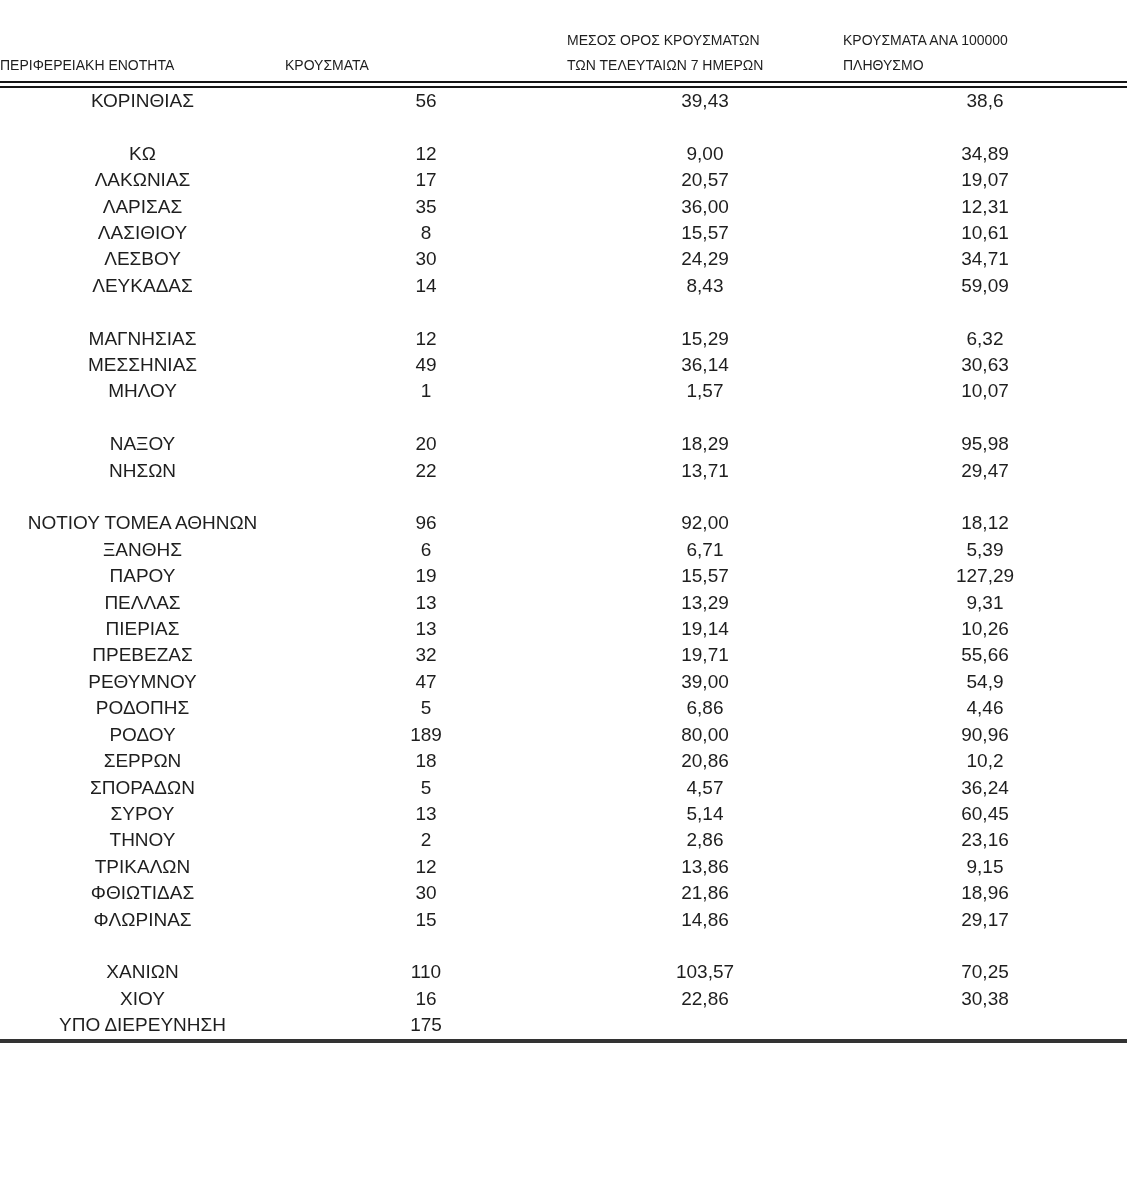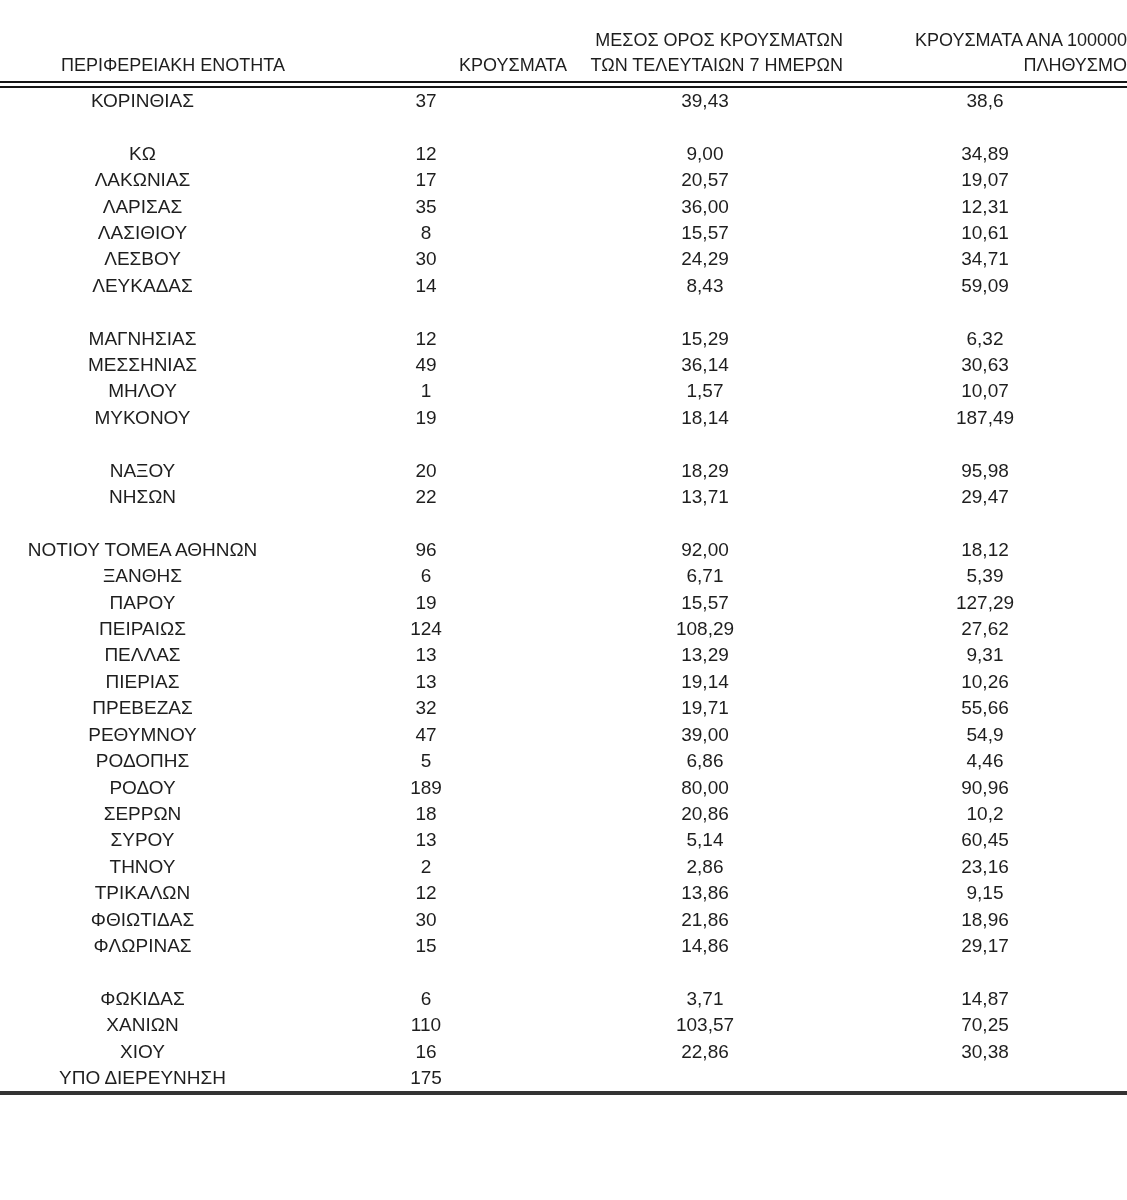--- a/index.html
+++ b/index.html
@@ -23,22 +23,22 @@
     margin-top: 2px;
     border-bottom: 4px solid #333333;
   }
   col.c1 { width: 285px; }
   col.c2 { width: 282px; }
   col.c3 { width: 276px; }
   col.c4 { width: 284px; }
 
   thead th {
     font-weight: normal;
-    font-size: 18px;
-    text-align: right;
+    font-size: 14px;
+    text-align: left;
     vertical-align: bottom;
     padding: 26px 0 3px 0;
     border-bottom: 7px double #161616;
     white-space: nowrap;
   }
   thead th .hl {
     display: block;
     line-height: 25px;
   }
 
@@ -77,21 +77,21 @@
         </th>
         <th>
           <span class="hl">ΚΡΟΥΣΜΑΤΑ ΑΝΑ 100000</span>
           <span class="hl">ΠΛΗΘΥΣΜΟ</span>
         </th>
       </tr>
     </thead>
     <tbody id="table-body">
         <tr>
           <td>ΚΟΡΙΝΘΙΑΣ</td>
-          <td>37</td>
+          <td>56</td>
           <td>39,43</td>
           <td>38,6</td>
         </tr>
         <tr>
           <td></td>
           <td></td>
           <td></td>
           <td></td>
         </tr>
         <tr>
@@ -148,26 +148,20 @@
           <td>36,14</td>
           <td>30,63</td>
         </tr>
         <tr>
           <td>ΜΗΛΟΥ</td>
           <td>1</td>
           <td>1,57</td>
           <td>10,07</td>
         </tr>
         <tr>
-          <td>ΜΥΚΟΝΟΥ</td>
-          <td>19</td>
-          <td>18,14</td>
-          <td>187,49</td>
-        </tr>
-        <tr>
           <td></td>
           <td></td>
           <td></td>
           <td></td>
         </tr>
         <tr>
           <td>ΝΑΞΟΥ</td>
           <td>20</td>
           <td>18,29</td>
           <td>95,98</td>
@@ -196,26 +190,20 @@
           <td>6,71</td>
           <td>5,39</td>
         </tr>
         <tr>
           <td>ΠΑΡΟΥ</td>
           <td>19</td>
           <td>15,57</td>
           <td>127,29</td>
         </tr>
         <tr>
-          <td>ΠΕΙΡΑΙΩΣ</td>
-          <td>124</td>
-          <td>108,29</td>
-          <td>27,62</td>
-        </tr>
-        <tr>
           <td>ΠΕΛΛΑΣ</td>
           <td>13</td>
           <td>13,29</td>
           <td>9,31</td>
         </tr>
         <tr>
           <td>ΠΙΕΡΙΑΣ</td>
           <td>13</td>
           <td>19,14</td>
           <td>10,26</td>
@@ -244,20 +232,26 @@
           <td>80,00</td>
           <td>90,96</td>
         </tr>
         <tr>
           <td>ΣΕΡΡΩΝ</td>
           <td>18</td>
           <td>20,86</td>
           <td>10,2</td>
         </tr>
         <tr>
+          <td>ΣΠΟΡΑΔΩΝ</td>
+          <td>5</td>
+          <td>4,57</td>
+          <td>36,24</td>
+        </tr>
+        <tr>
           <td>ΣΥΡΟΥ</td>
           <td>13</td>
           <td>5,14</td>
           <td>60,45</td>
         </tr>
         <tr>
           <td>ΤΗΝΟΥ</td>
           <td>2</td>
           <td>2,86</td>
           <td>23,16</td>
@@ -278,26 +272,20 @@
           <td>ΦΛΩΡΙΝΑΣ</td>
           <td>15</td>
           <td>14,86</td>
           <td>29,17</td>
         </tr>
         <tr>
           <td></td>
           <td></td>
           <td></td>
           <td></td>
-        </tr>
-        <tr>
-          <td>ΦΩΚΙΔΑΣ</td>
-          <td>6</td>
-          <td>3,71</td>
-          <td>14,87</td>
         </tr>
         <tr>
           <td>ΧΑΝΙΩΝ</td>
           <td>110</td>
           <td>103,57</td>
           <td>70,25</td>
         </tr>
         <tr>
           <td>ΧΙΟΥ</td>
           <td>16</td>

